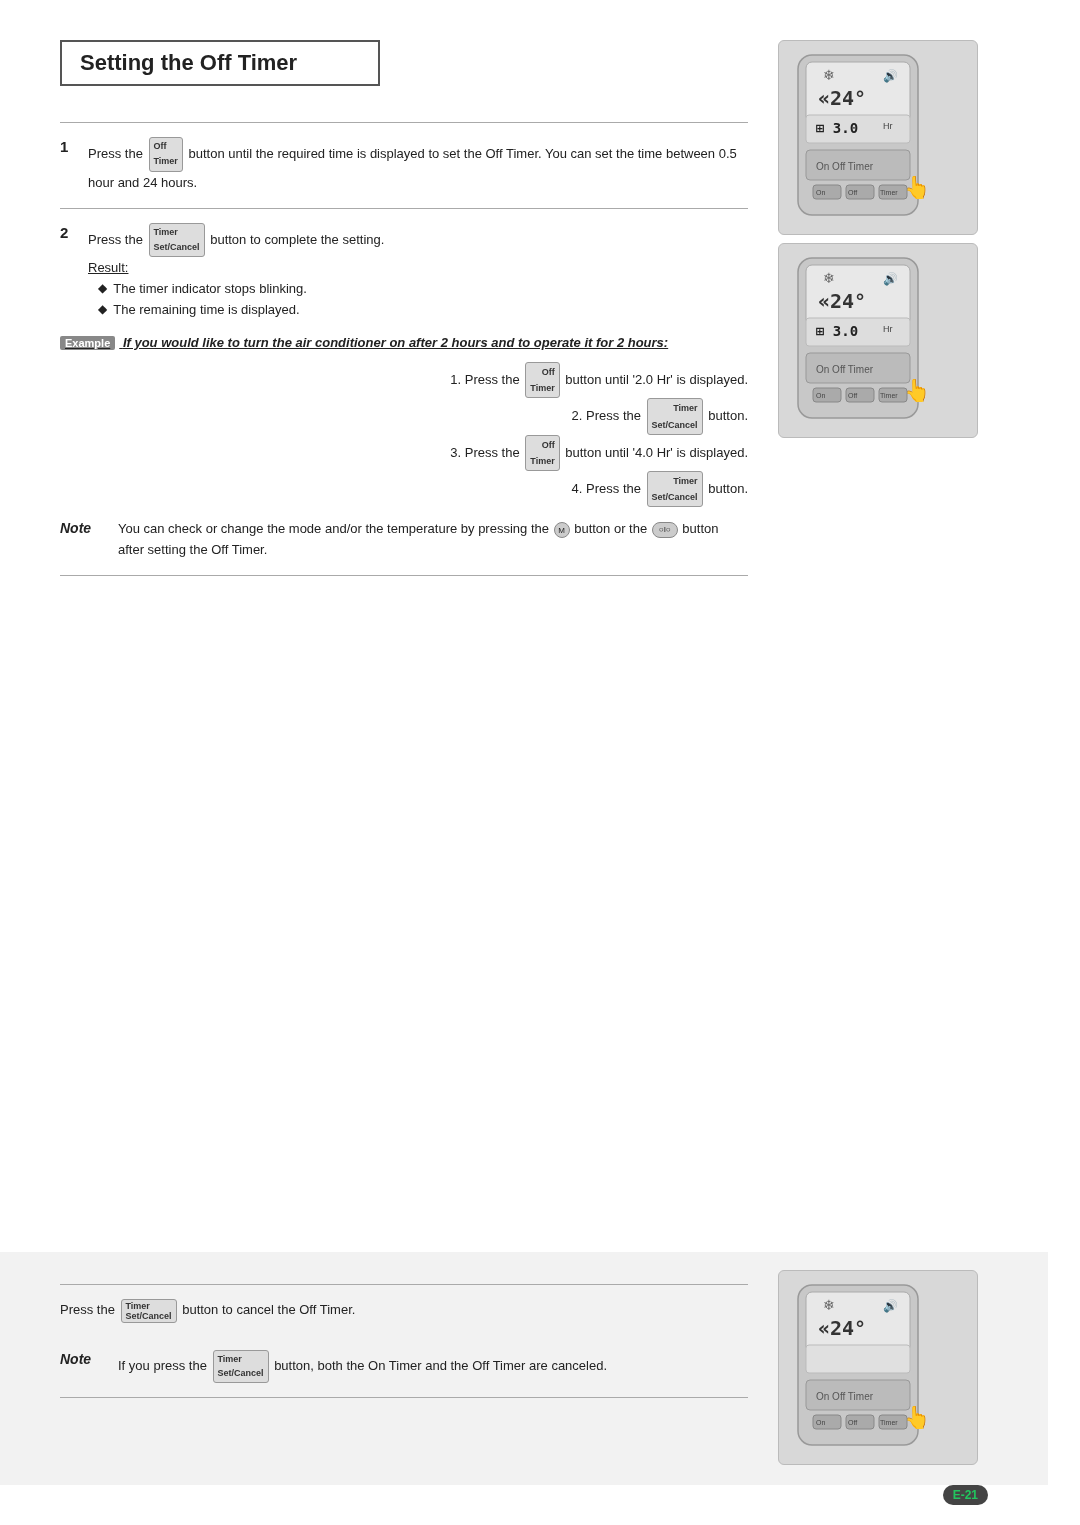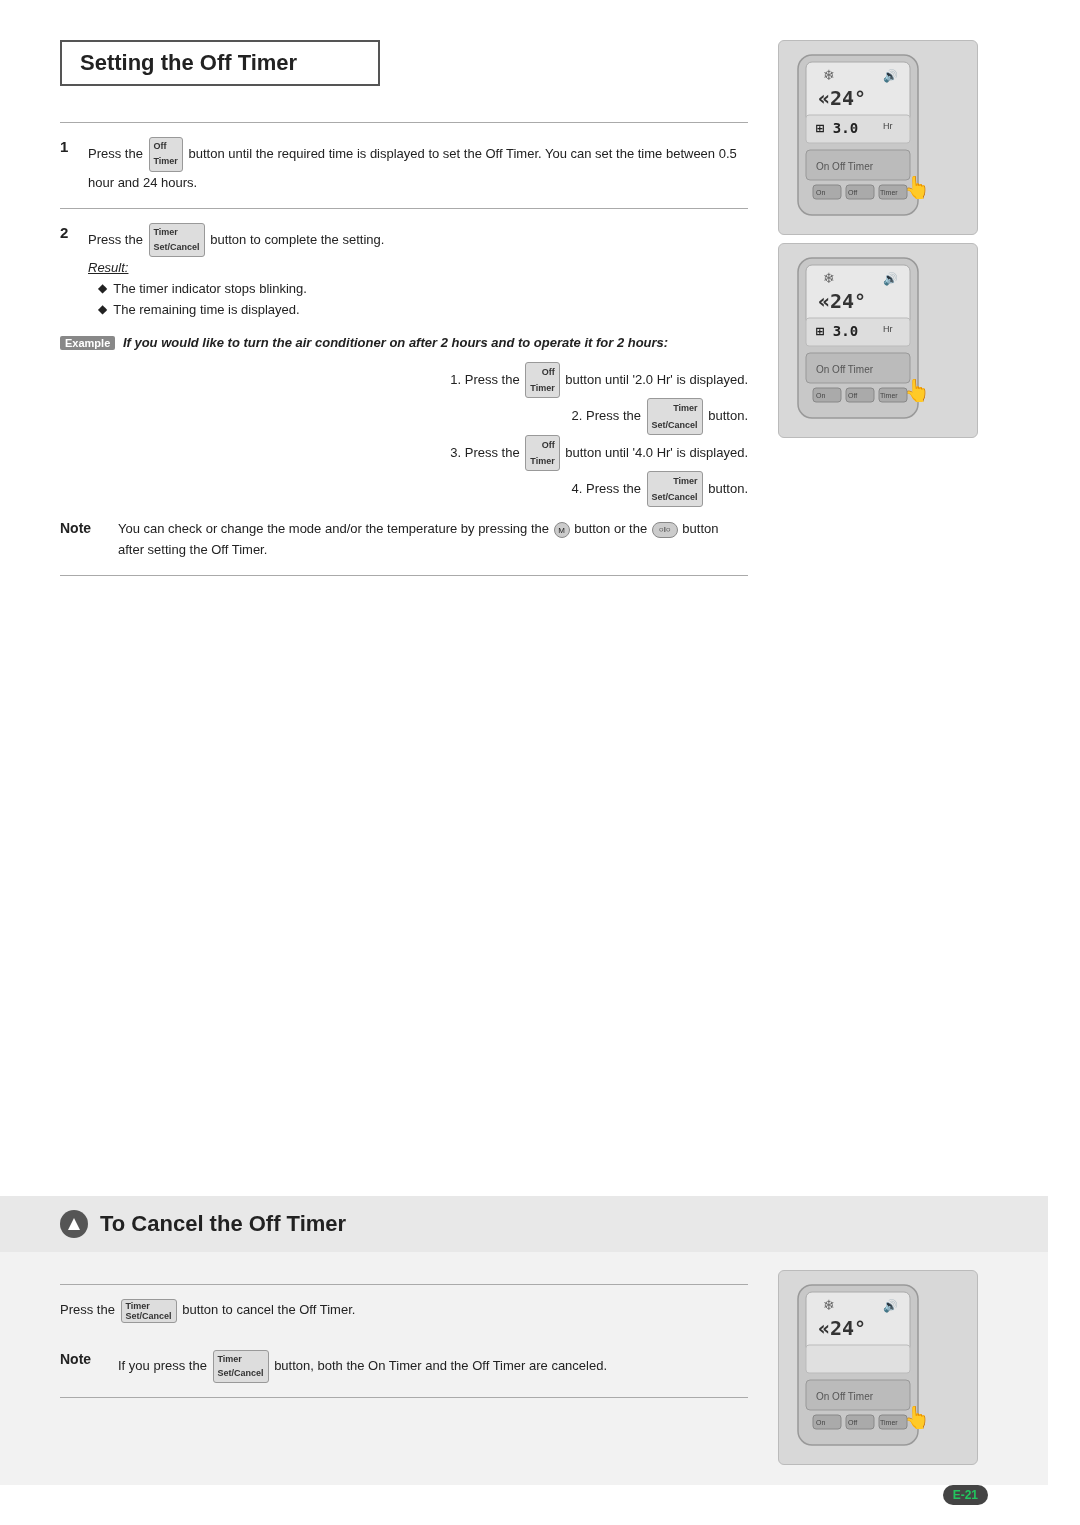--- a/index.html
+++ b/index.html
@@ -72,21 +72,20 @@
       padding-top: 1px;
     }
     .step-content {
       flex: 1;
       line-height: 1.7;
       font-size: 13px;
     }
     .result-label {
       text-decoration: underline;
       font-size: 13px;
-      font-style: italic;
     }
     .bullet {
       margin-left: 10px;
       display: flex;
       align-items: flex-start;
       line-height: 1.6;
     }
     .bullet::before {
       content: "◆";
       margin-right: 6px;
@@ -94,20 +93,21 @@
       flex-shrink: 0;
     }
     .example-block {
       margin-top: 14px;
       margin-bottom: 10px;
     }
     .example-label {
       font-weight: bold;
       font-style: italic;
       font-size: 13px;
+      text-decoration: underline;
     }
     .example-label .ex-img {
       font-style: normal;
       font-weight: bold;
       background: #888;
       color: #fff;
       font-size: 11px;
       padding: 1px 5px;
       border-radius: 2px;
       margin-right: 4px;
@@ -120,20 +120,21 @@
       text-align: right;
     }
     .note-block {
       display: flex;
       align-items: flex-start;
       margin-top: 12px;
       margin-bottom: 6px;
     }
     .note-label {
       font-weight: bold;
+      font-style: italic;
       font-size: 14px;
       min-width: 58px;
       padding-top: 1px;
     }
     .note-content {
       font-size: 13px;
       line-height: 1.6;
       flex: 1;
     }
     
@@ -363,30 +364,20 @@
           <rect x="91" y="135" width="28" height="14" rx="3" fill="#aaa" stroke="#888" stroke-width="1"></rect>
           <text x="28" y="145" font-size="7" fill="#444">On</text>
           <text x="60" y="145" font-size="7" fill="#444">Off</text>
           <text x="92" y="145" font-size="7" fill="#444">Timer</text>
         </svg>
       </div>
     </div>
   </div>
 
   <div class="bottom-section">
-    <div class="cancel-header">
-      <div class="cancel-title-block">
-        <div class="cancel-bullet">
-          <svg width="18" height="18" viewBox="0 0 18 18">
-              <polygon points="9,3 15,15 3,15" fill="#fff"></polygon>
-            </svg>
-        </div>
-        <div class="cancel-title">To Cancel the Off Timer</div>
-      </div>
-    </div>
 
     <div class="cancel-body">
       <div class="cancel-left">
         <hr class="divider">
 
         <p>
           Press the <span class="btn-icon">Timer<br>Set/Cancel</span> button to cancel the Off Timer.
         </p>
 
         <br>

